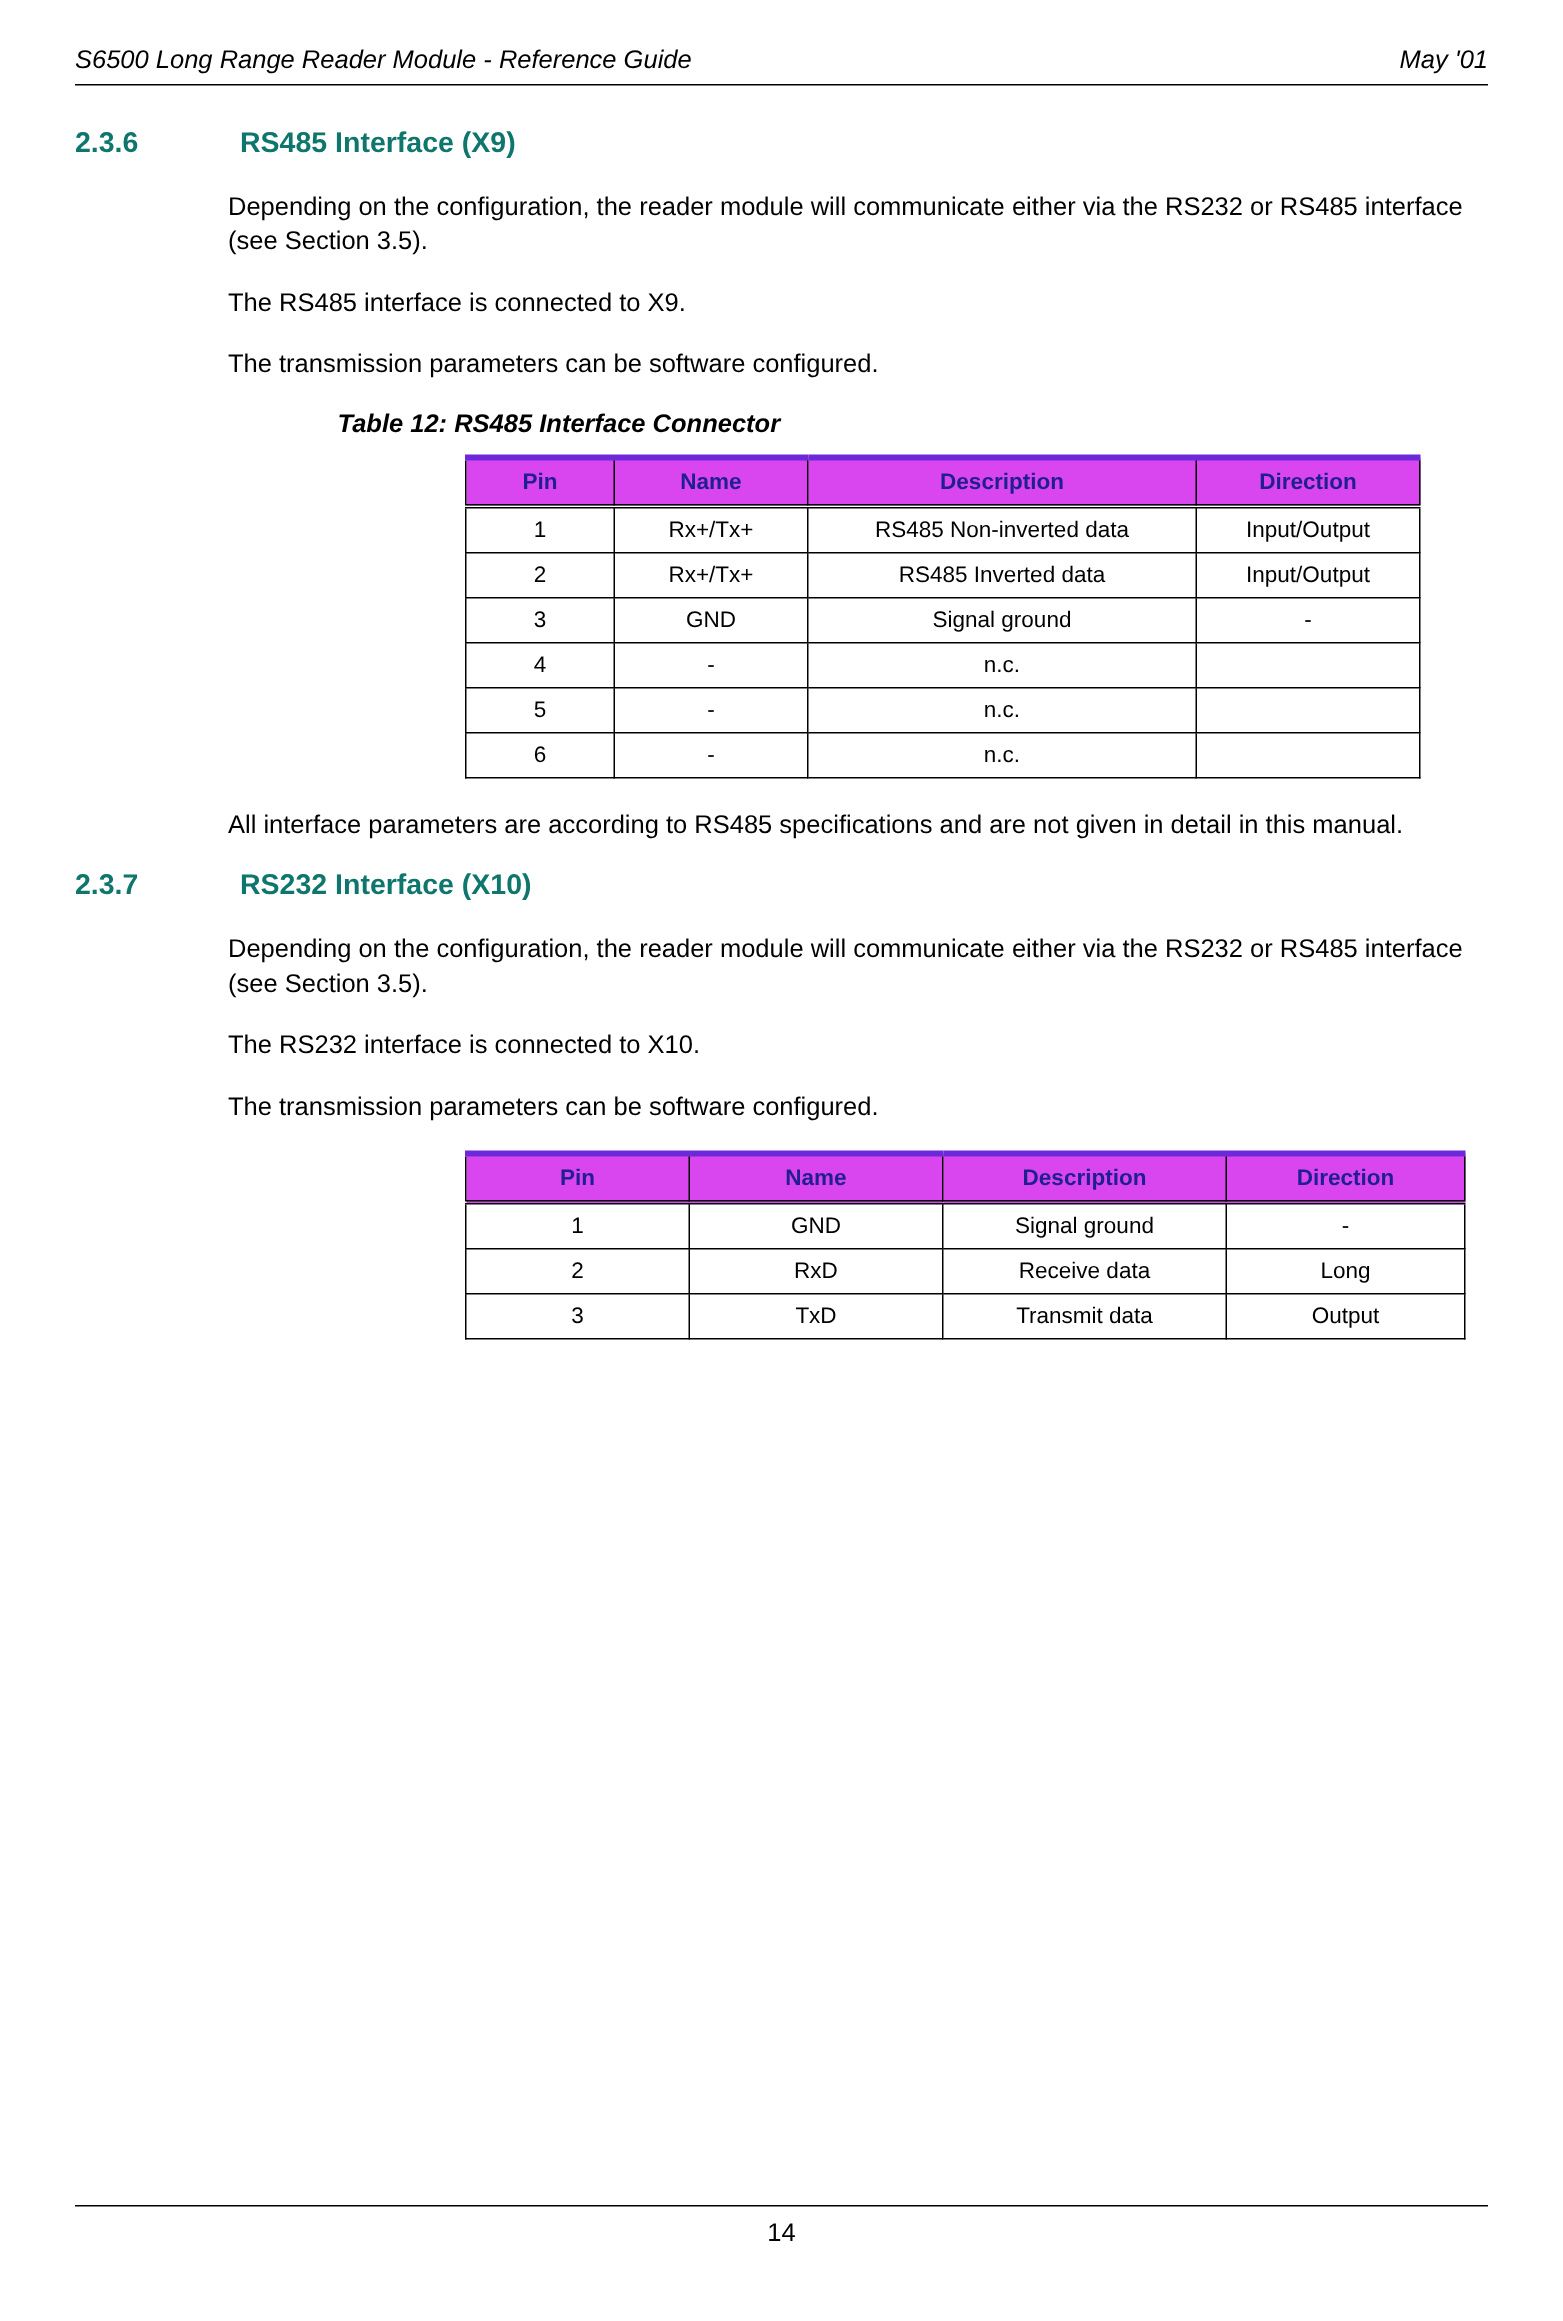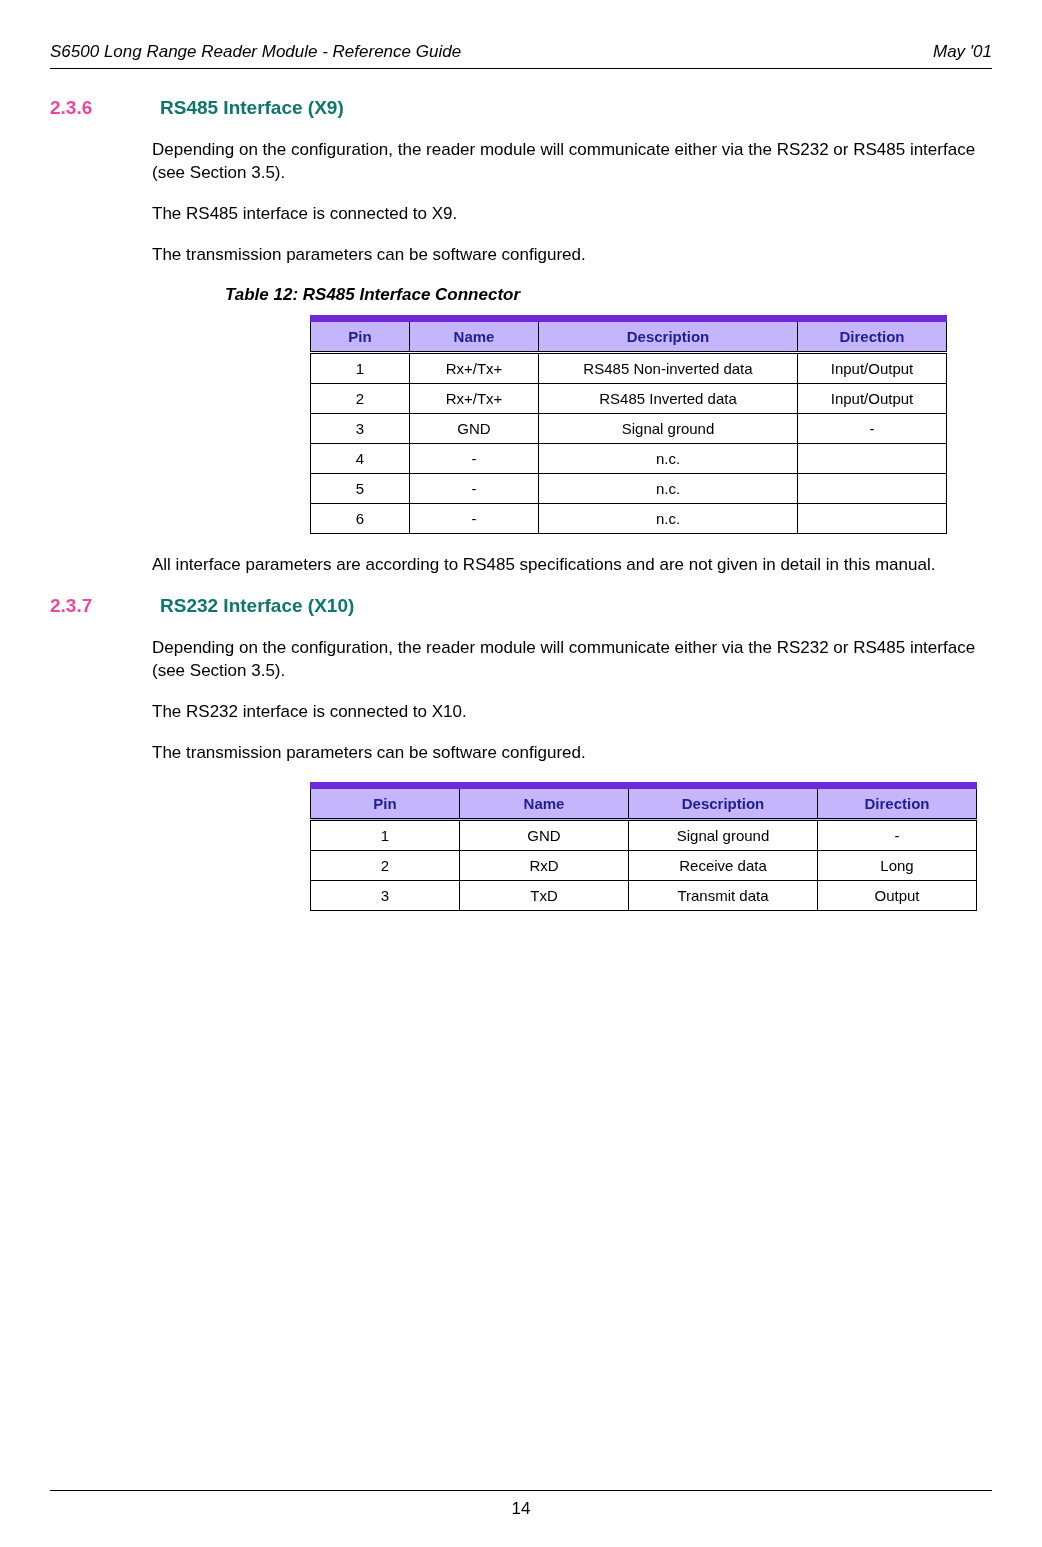--- a/index.html
+++ b/index.html
@@ -4,41 +4,41 @@
   <style>
     body {
       font-family: Arial, Helvetica, sans-serif;
       width: 1042px;
       margin: 0;
       padding: 0;
       background: white;
       color: #000;
     }
     .page {
-      padding: 42px 50px 30px 50px;
+      padding: 30px 50px 30px 50px;
       box-sizing: border-box;
       min-height: 1547px;
       position: relative;
     }
     .header {
       display: flex;
       justify-content: space-between;
       font-style: italic;
       font-size: 17px;
       padding-bottom: 6px;
       border-bottom: 1px solid #000;
       margin-bottom: 28px;
     }
     .section-heading {
       display: flex;
       margin-top: 12px;
       margin-bottom: 20px;
     }
     .section-num {
-      color: #ec4899;
+      color: #0f766e;
       font-weight: bold;
       font-size: 19px;
       width: 110px;
     }
     .section-title {
       color: #0f766e;
       font-weight: bold;
       font-size: 19px;
     }
     .body-text {
@@ -55,27 +55,27 @@
       font-size: 17px;
       margin-bottom: 10px;
     }
     table.data {
       margin-left: 260px;
       border-collapse: collapse;
       font-size: 15px;
       margin-bottom: 20px;
     }
     table.data th {
-      background: #c4b5fd;
+      background: #d946ef;
       color: #1f1f8f;
       font-weight: bold;
       padding: 6px 14px;
       border-left: 1px solid #000;
       border-right: 1px solid #000;
-      border-top: 7px solid #6d28d9;
+      border-top: 4px solid #6d28d9;
       text-align: center;
     }
     table.data thead tr {
       border-bottom: 3px double #000;
     }
     table.data td {
       padding: 6px 14px;
       border: 1px solid #000;
       text-align: center;
     }
@@ -85,21 +85,21 @@
     table.data th.dir, table.data td.dir { width: 120px; }
     table.data.wider th.pin, table.data.wider td.pin { width: 120px; }
     table.data.wider th.name, table.data.wider td.name { width: 140px; }
     table.data.wider th.desc, table.data.wider td.desc { width: 160px; }
     table.data.wider th.dir, table.data.wider td.dir { width: 130px; }
     .double-row td {
       border-top: 1px solid #000;
     }
     .footer {
       position: absolute;
-      bottom: 28px;
+      bottom: 48px;
       left: 0;
       right: 0;
       text-align: center;
       font-size: 17px;
     }
     .footer-line {
       border-top: 1px solid #000;
       margin: 0 50px 8px 50px;
     }
   </style>

